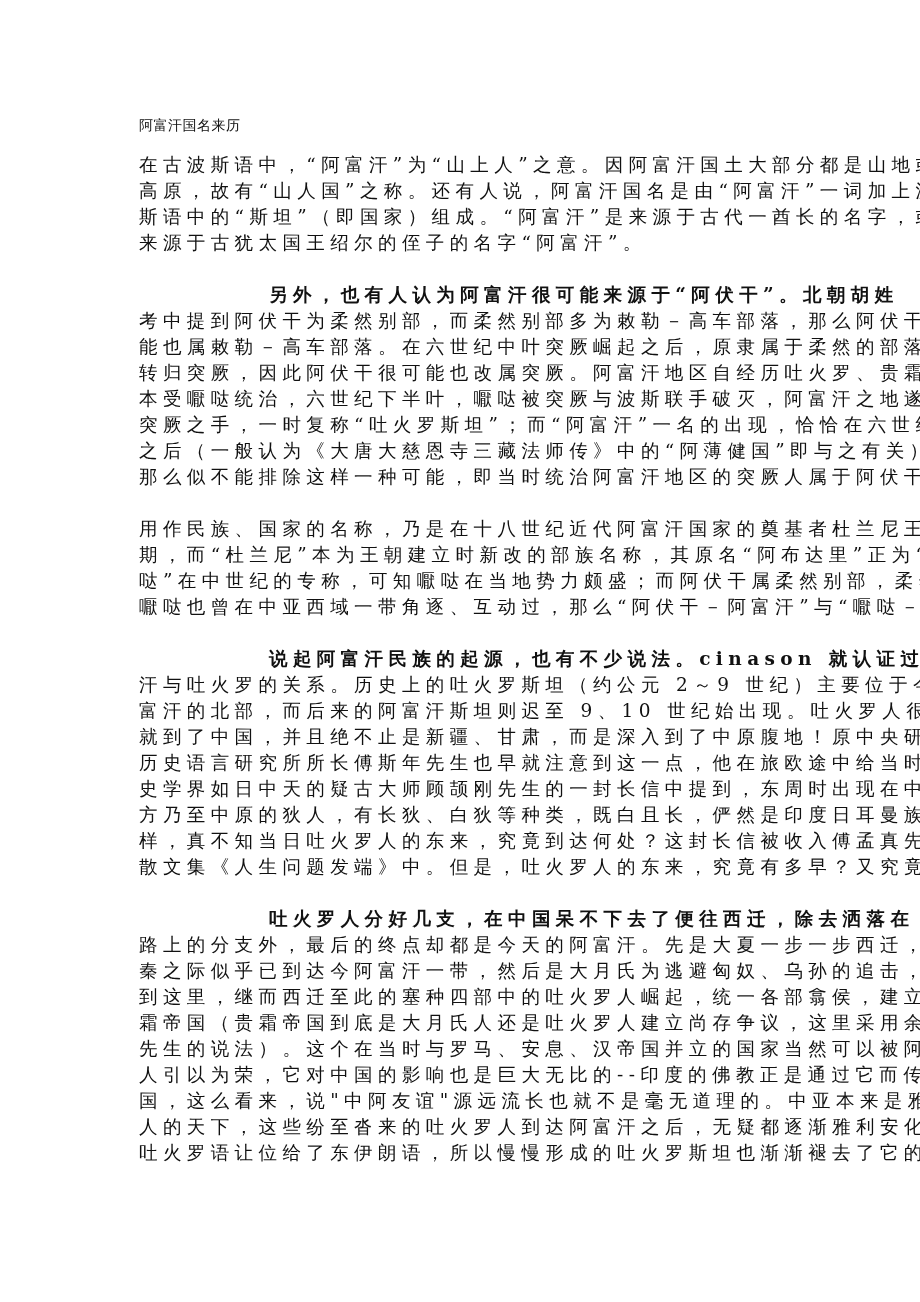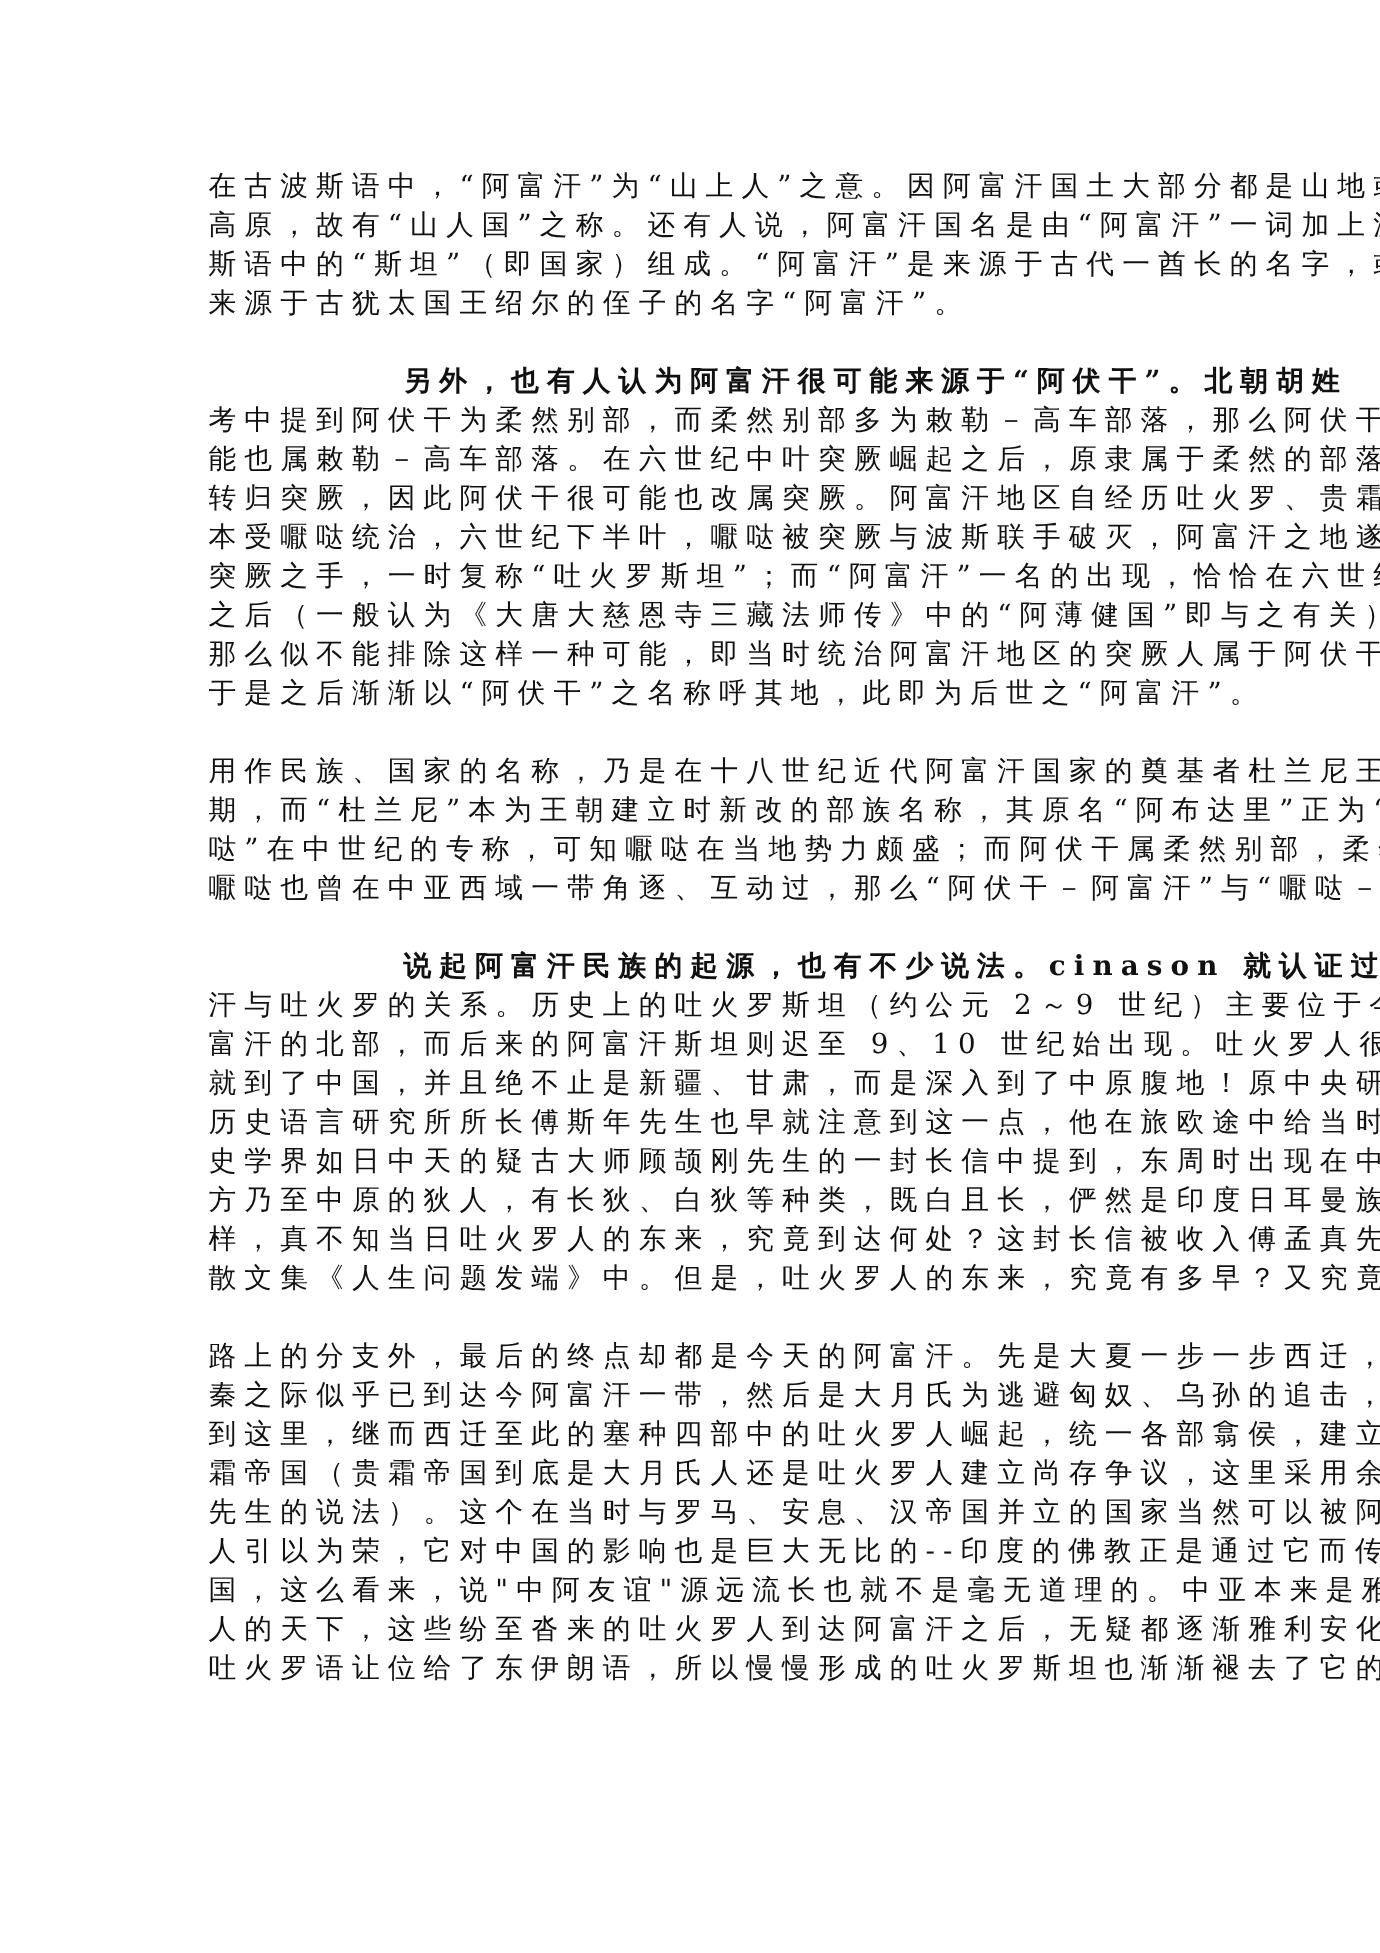--- a/index.html
+++ b/index.html
@@ -14,56 +14,57 @@
   .line {
     font-size: 18.5px; line-height: 26px; height: 26px;
     white-space: nowrap; letter-spacing: 5.4px; overflow: visible;
   }
   .line.indent { padding-left: 130px; font-weight: bold; }
 </style>
 </head>
 <body>
 
 <div class="page">
+  <div class="title">阿富汗国名来历</div>
   <div id="paras">
       <div class="para">
         <div class="line">在古波斯语中，“阿富汗”为“山上人”之意。因阿富汗国土大部分都是山地或</div>
         <div class="line">高原，故有“山人国”之称。还有人说，阿富汗国名是由“阿富汗”一词加上波</div>
         <div class="line">斯语中的“斯坦”（即国家）组成。“阿富汗”是来源于古代一酋长的名字，或</div>
         <div class="line">来源于古犹太国王绍尔的侄子的名字“阿富汗”。</div>
       </div>
       <div class="para">
         <div class="line indent">另外，也有人认为阿富汗很可能来源于“阿伏干”。北朝胡姓</div>
         <div class="line">考中提到阿伏干为柔然别部，而柔然别部多为敕勒－高车部落，那么阿伏干很可</div>
         <div class="line">能也属敕勒－高车部落。在六世纪中叶突厥崛起之后，原隶属于柔然的部落大多</div>
         <div class="line">转归突厥，因此阿伏干很可能也改属突厥。阿富汗地区自经历吐火罗、贵霜之后，</div>
         <div class="line">本受嚈哒统治，六世纪下半叶，嚈哒被突厥与波斯联手破灭，阿富汗之地遂落入</div>
         <div class="line">突厥之手，一时复称“吐火罗斯坦”；而“阿富汗”一名的出现，恰恰在六世纪</div>
         <div class="line">之后（一般认为《大唐大慈恩寺三藏法师传》中的“阿薄健国”即与之有关），</div>
         <div class="line">那么似不能排除这样一种可能，即当时统治阿富汗地区的突厥人属于阿伏干族，</div>
-        <div class="line">于是之后渐渐以“阿伏干”之名称呼其地，此即为后世之“阿富汗”。</div>
       </div>
       <div class="para">
         <div class="line">用作民族、国家的名称，乃是在十八世纪近代阿富汗国家的奠基者杜兰尼王朝时</div>
         <div class="line">期，而“杜兰尼”本为王朝建立时新改的部族名称，其原名“阿布达里”正为“嚈</div>
         <div class="line">哒”在中世纪的专称，可知嚈哒在当地势力颇盛；而阿伏干属柔然别部，柔然与</div>
         <div class="line">嚈哒也曾在中亚西域一带角逐、互动过，那么“阿伏干－阿富汗”与“嚈哒－阿</div>
       </div>
       <div class="para">
         <div class="line indent">说起阿富汗民族的起源，也有不少说法。cinason 就认证过阿富</div>
         <div class="line">汗与吐火罗的关系。历史上的吐火罗斯坦（约公元 2～9 世纪）主要位于今天阿</div>
         <div class="line">富汗的北部，而后来的阿富汗斯坦则迟至 9、10 世纪始出现。吐火罗人很早以前</div>
         <div class="line">就到了中国，并且绝不止是新疆、甘肃，而是深入到了中原腹地！原中央研究院</div>
         <div class="line">历史语言研究所所长傅斯年先生也早就注意到这一点，他在旅欧途中给当时国内</div>
         <div class="line">史学界如日中天的疑古大师顾颉刚先生的一封长信中提到，东周时出现在中国北</div>
         <div class="line">方乃至中原的狄人，有长狄、白狄等种类，既白且长，俨然是印度日耳曼族的模</div>
         <div class="line">样，真不知当日吐火罗人的东来，究竟到达何处？这封长信被收入傅孟真先生的</div>
         <div class="line">散文集《人生问题发端》中。但是，吐火罗人的东来，究竟有多早？又究竟到达</div>
       </div>
       <div class="para">
+        <div class="line indent">吐火罗人分好几支，在中国呆不下去了便往西迁，除去洒落在</div>
         <div class="line">路上的分支外，最后的终点却都是今天的阿富汗。先是大夏一步一步西迁，到周</div>
         <div class="line">秦之际似乎已到达今阿富汗一带，然后是大月氏为逃避匈奴、乌孙的追击，也来</div>
         <div class="line">到这里，继而西迁至此的塞种四部中的吐火罗人崛起，统一各部翕侯，建立了贵</div>
         <div class="line">霜帝国（贵霜帝国到底是大月氏人还是吐火罗人建立尚存争议，这里采用余太山</div>
         <div class="line">先生的说法）。这个在当时与罗马、安息、汉帝国并立的国家当然可以被阿富汗</div>
         <div class="line">人引以为荣，它对中国的影响也是巨大无比的--印度的佛教正是通过它而传入中</div>
         <div class="line">国，这么看来，说"中阿友谊"源远流长也就不是毫无道理的。中亚本来是雅利安</div>
         <div class="line">人的天下，这些纷至沓来的吐火罗人到达阿富汗之后，无疑都逐渐雅利安化了，</div>
         <div class="line">吐火罗语让位给了东伊朗语，所以慢慢形成的吐火罗斯坦也渐渐褪去了它的原始</div>
       </div>

